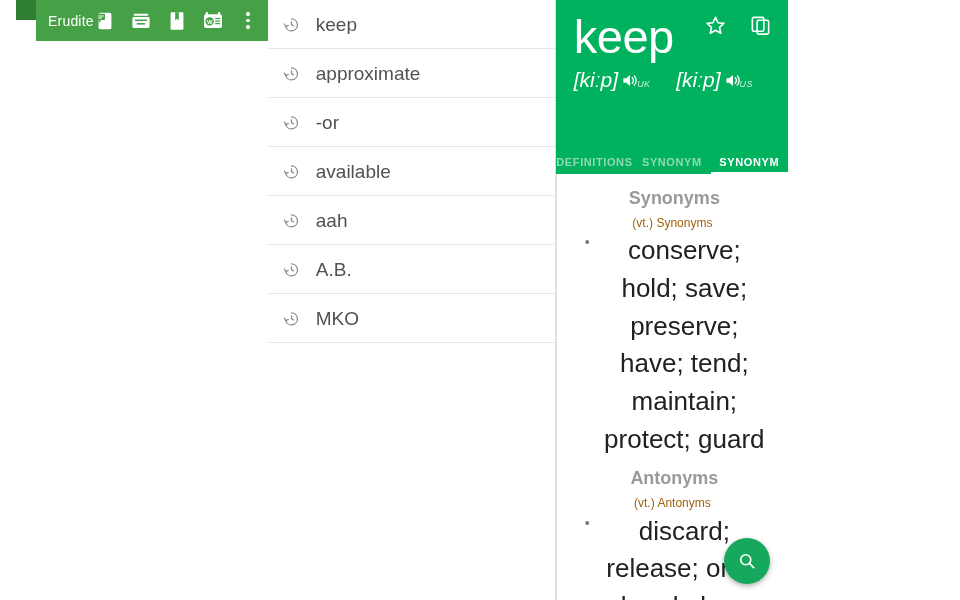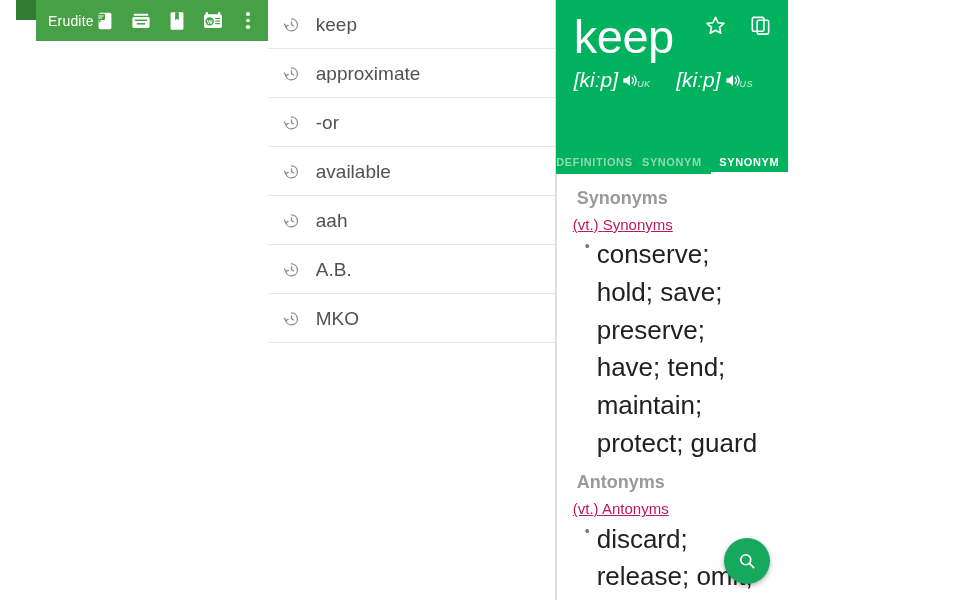--- a/index.html
+++ b/index.html
@@ -104,24 +104,24 @@
   .content {
     flex: 1 1 auto; background: #ffffff;
     border-left: 1px solid #e3e3e3;
     padding: 14px 16px 0 8px;
     overflow: hidden;
   }
   .sec-title {
     font-size: 18px; font-weight: bold; color: #9a9a9a;
     margin: 0 0 6px 0; padding-left: 6px;
   }
-  .sec-block { padding-left: 6px; margin-bottom: 10px; }
+  .sec-block { padding-left: 6px; margin-bottom: 10px; text-align: center; }
   .pos-line {
-    font-size: 15px; color: #be185d; line-height: 1.35;
-    white-space: pre; padding-left: 2px; text-decoration: underline;
+    font-size: 12px; color: #a16207; line-height: 1.35;
+    white-space: pre; padding-left: 2px;
   }
   .bullet-row {
     display: flex; align-items: flex-start;
     margin-top: 1px; padding-left: 14px;
   }
   .bullet-dot {
     flex: 0 0 auto; color: #777; font-size: 14px;
     line-height: 1.55; margin-right: 7px;
   }
   .bullet-text {

